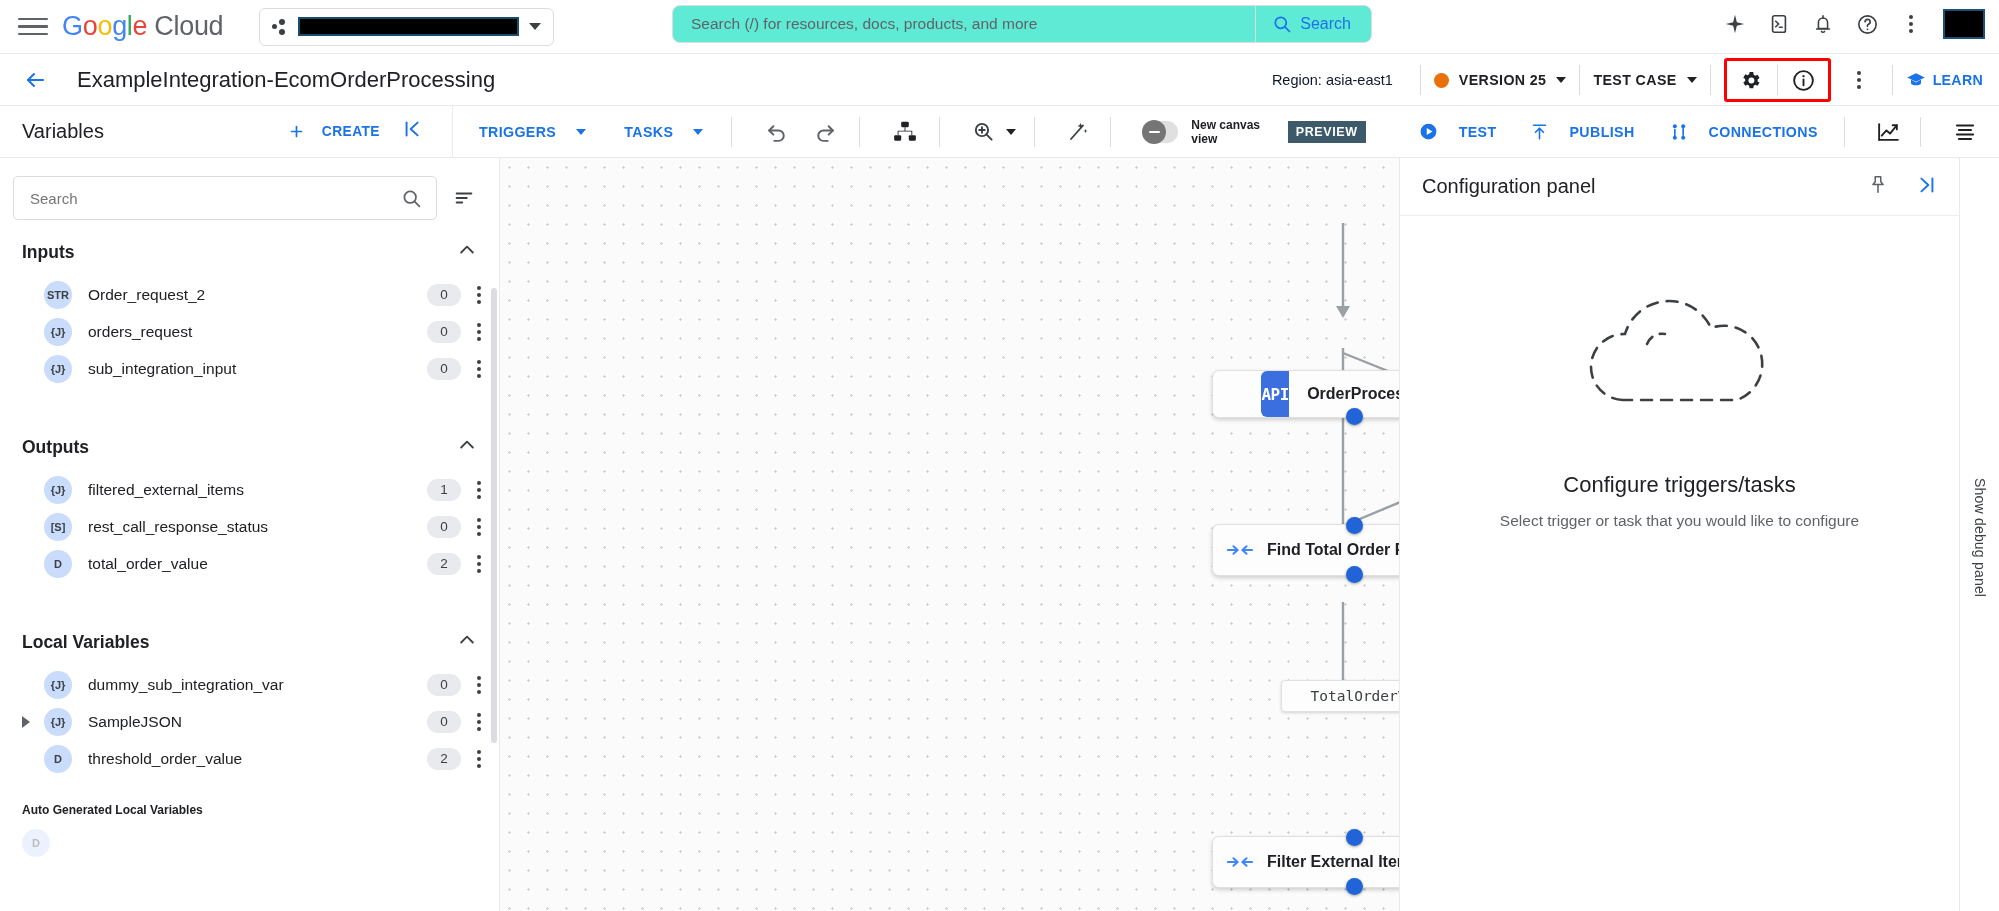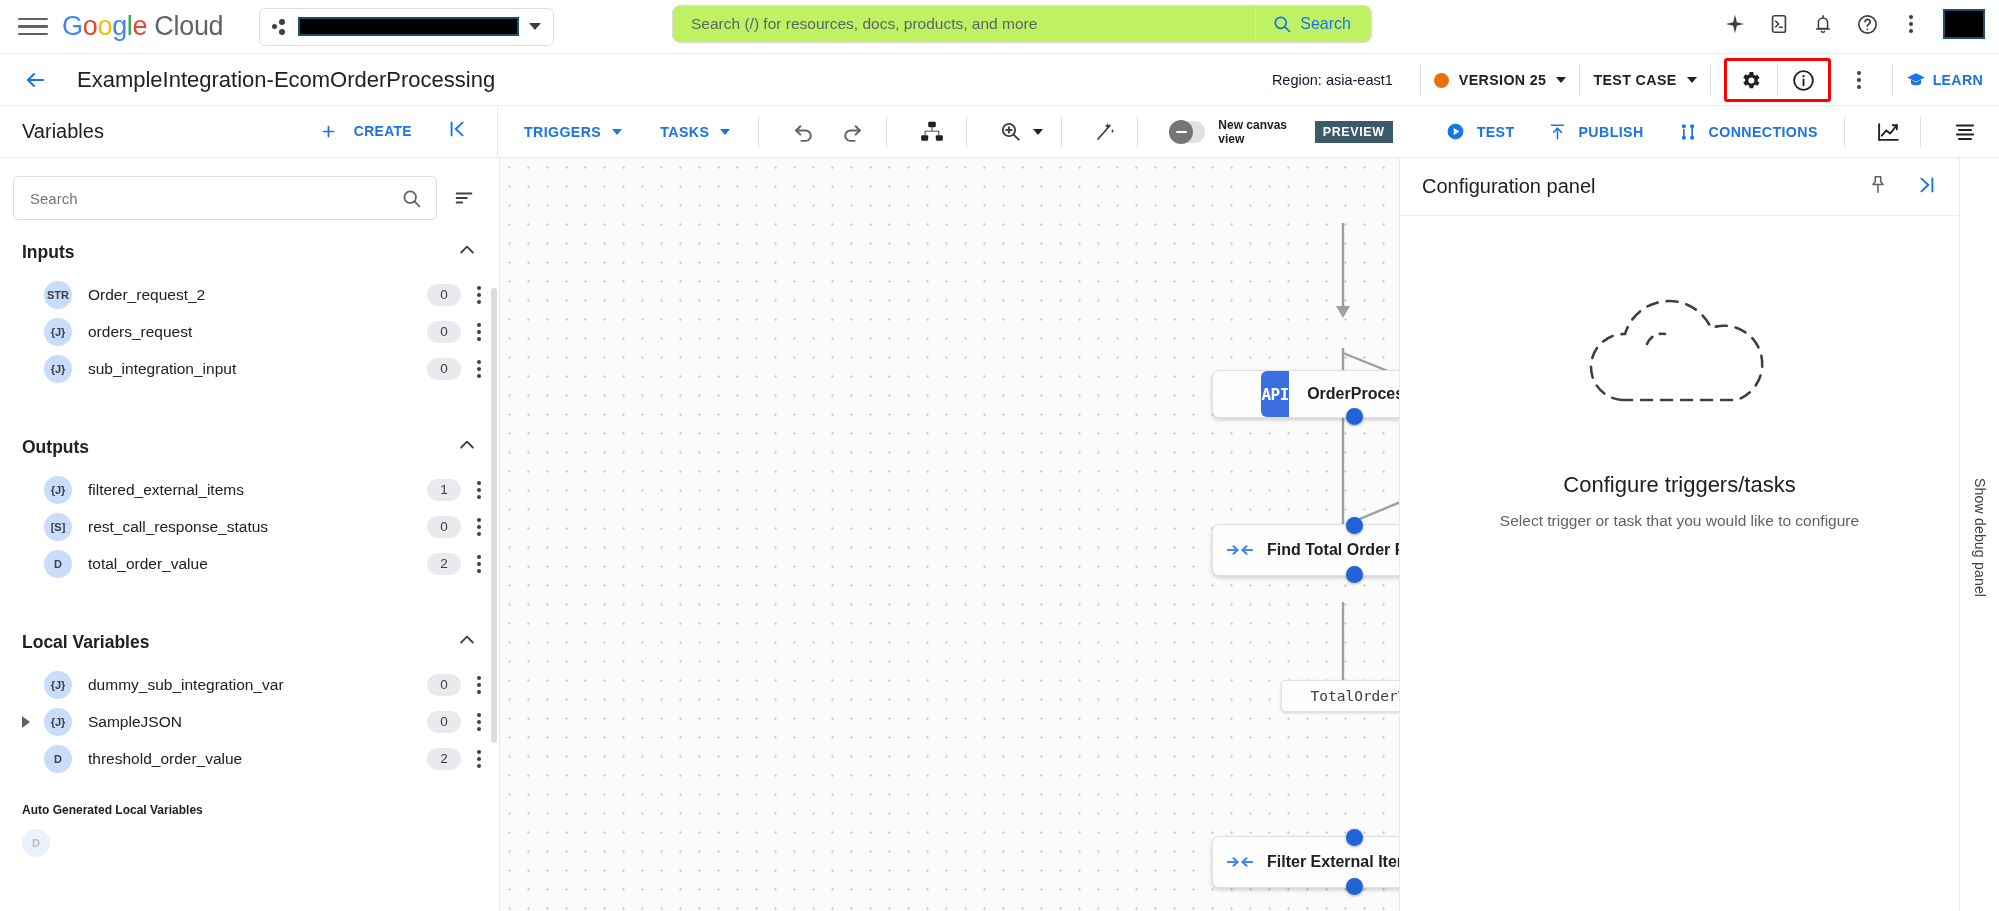--- a/index.html
+++ b/index.html
@@ -44,21 +44,21 @@
   .proj-dots i:nth-child(3){ width:5px;height:5px; left:0px; top:6px;}
   .proj-redacted {
     flex: 1; height: 19px; background:#000;
     border: 2px solid #14506b;
   }
   .caret { width:0;height:0;border-left:6px solid transparent;border-right:6px solid transparent;border-top:7px solid #3c4043; }
   .search-wrap {
     position: absolute; left: 672px; top: 5px;
     width: 700px; height: 38px;
     border: 1px solid #dadce0; border-radius: 8px;
-    background: #bef264;
+    background: #5eead4;
     display: flex; align-items: center;
   }
   .search-input {
     flex: 1; border: none; background: transparent; outline: none;
     font-size: 15.5px; color:#5f6368; padding: 0 18px;
     font-family: "Liberation Sans", sans-serif;
   }
   .search-input::placeholder { color:#5f6368; }
   .search-btn {
     display:flex; align-items:center; gap:8px;
@@ -96,24 +96,24 @@
   .redbox {
     border: 3px solid #ff0000; border-radius: 3px;
     display:flex; align-items:center; height: 44px; padding: 0 4px; gap:0;
   }
   .learn-btn { display:flex; align-items:center; gap:7px; color:#1a73e8; font-size:14.2px; font-weight:bold; letter-spacing:.3px; cursor:pointer; margin-right:10px;}
 
   
   .toolrow { height: 52px; display:flex; align-items:center; border-bottom:1px solid #e8eaed; background:#fff; }
   .var-head { width: 500px; height: 100%; display:flex; align-items:center; border-right:1px solid #e8eaed; position:relative;}
   .var-title { margin-left: 22px; font-size: 20px; color:#202124; }
-  .create-btn { position:absolute; right: 85px; display:flex; align-items:center; gap:17px; color:#1a73e8; font-size:13.8px; font-weight:bold; letter-spacing:.4px; cursor:pointer;}
+  .create-btn { position:absolute; right: 72px; display:flex; align-items:center; gap:17px; color:#1a73e8; font-size:13.8px; font-weight:bold; letter-spacing:.4px; cursor:pointer;}
   .collapse-btn { position:absolute; right: 28px; color:#1a73e8; font-size:19px; cursor:pointer; }
   .canvas-tools { flex:1; display:flex; align-items:center; height:100%; position:relative;}
-  .tool-link { color:#1a73e8; font-size:14.2px; font-weight:bold; letter-spacing:.4px; display:flex; align-items:center; gap:11px; cursor:pointer;}
+  .tool-link { color:#1a73e8; font-size:14.2px; font-weight:bold; letter-spacing:.4px; display:flex; align-items:center; gap:20px; cursor:pointer;}
   .tool-ic { width:38px;height:38px;display:flex;align-items:center;justify-content:center;color:#3c4043;cursor:pointer;}
   .toggle-pill { width:42px;height:22px;border-radius:11px;background:#e0e0e0;position:relative;cursor:pointer;}
   .toggle-knob { position:absolute;left:0;top:-1px;width:24px;height:24px;border-radius:50%;background:#757575;display:flex;align-items:center;justify-content:center;}
   .toggle-knob:after{content:"";width:11px;height:2px;background:#fff;border-radius:1px;}
   .canvas-label { font-size:12px; font-weight:bold; color:#202124; margin-left:13px;}
   .preview-badge { background:#3c5a69; color:#fff; font-size:12.5px; font-weight:bold; letter-spacing:.6px; padding:4px 8px; margin-left:12px;}
 
   
   .main { display:flex; height: 759px; }
 

